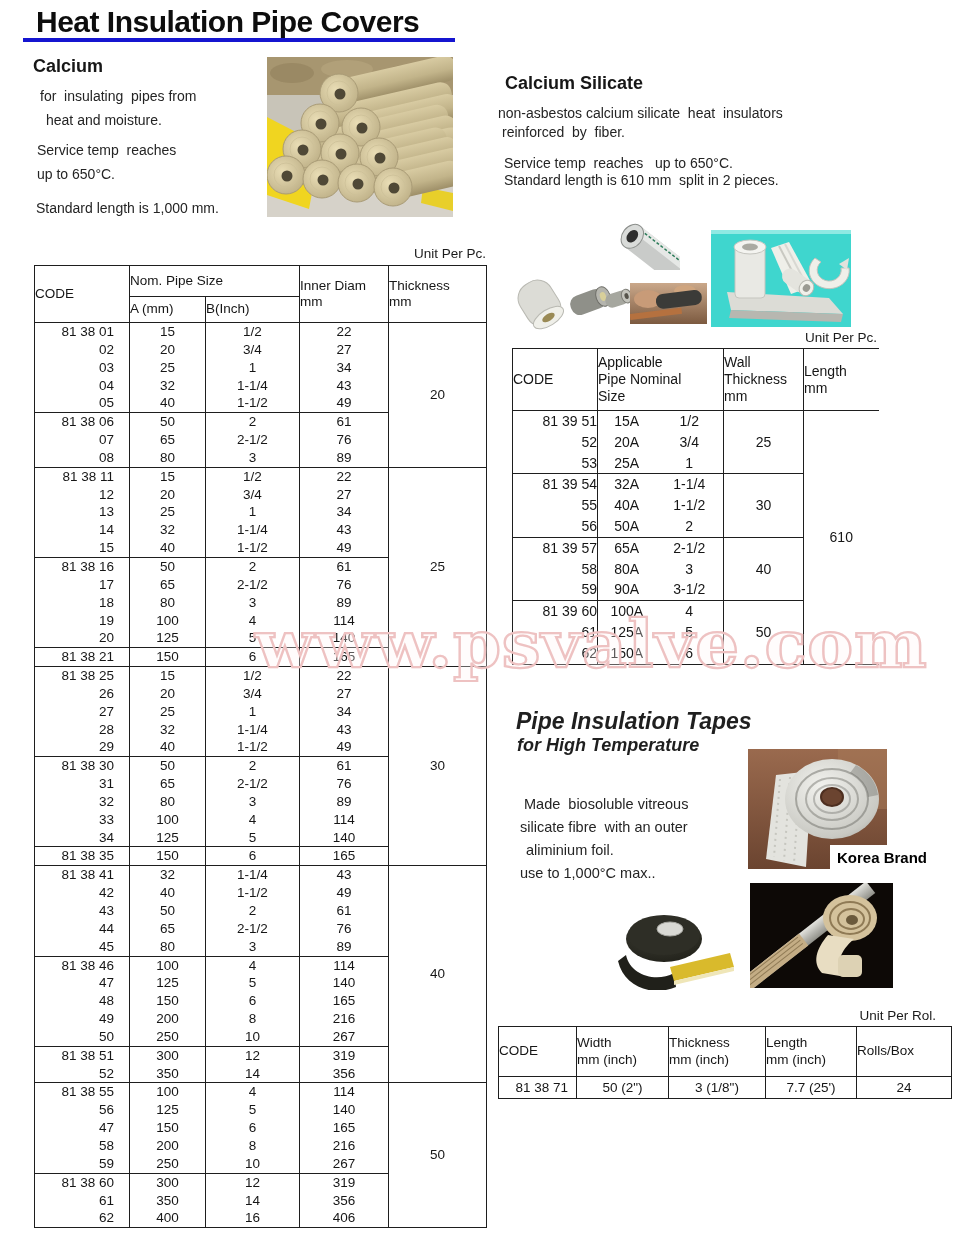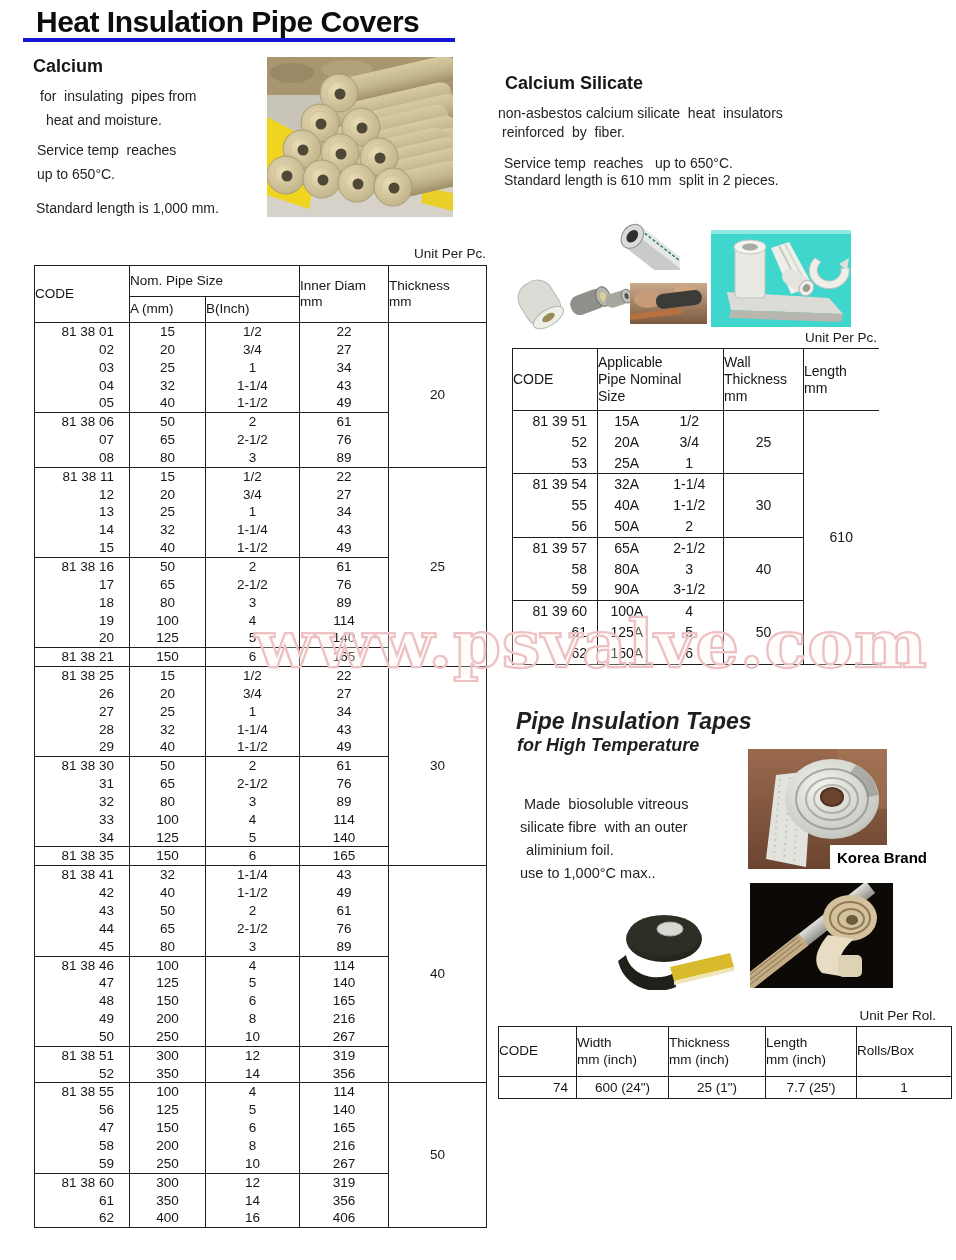--- a/index.html
+++ b/index.html
@@ -24,21 +24,21 @@
   #rockwool-table thead tr:last-child{height:26px;}
   #rockwool-table td{height:17.85px;line-height:17.85px;font-size:13.5px;}
   #rockwool-table td.code{text-align:right;padding-right:15px;}
   #rockwool-table .h-nom{border-bottom:1.4px solid #1e1e1e;}
   #rockwool-table tr.subsep td{border-top:1.4px solid #1e1e1e;}
   #rockwool-table tr.gsep td{border-top:1.6px solid #1e1e1e;}
   
   #calsil-table{left:512px;top:348px;width:366px;border:1.7px solid #1e1e1e;border-right:none;font-size:14px;}
   #calsil-table thead tr{height:62px;}
   #calsil-table td{height:20.8px;line-height:20.8px;font-size:14px;}
-  #calsil-table td.code{text-align:right;padding-right:10px;}
+  #calsil-table td.code{text-align:right;}
   #calsil-table tr.gsep td{border-top:1.5px solid #1e1e1e;}
   #calsil-table .na{display:inline-block;width:46%;text-align:center;}
   #calsil-table .nb{display:inline-block;width:54%;text-align:center;}
   
   #tape-table{left:498px;top:1026px;width:453px;border:1.7px solid #1e1e1e;font-size:13.5px;}
   #tape-table thead tr{height:50px;}
   #tape-table td{height:21px;line-height:21px;}
   #tape-table td.code{text-align:right;padding-right:8px;}
   
   #watermark{left:255px;top:612px;font-family:"DejaVu Serif",serif;font-weight:bold;
@@ -747,20 +747,20 @@
 mm (inch)</th>
       <th>Thickness
 mm (inch)</th>
       <th>Length
 mm (inch)</th>
       <th>Rolls/Box</th>
     </tr>
   </thead>
   <tbody id="tape-tbody">
       <tr>
-        <td class="code">74</td>
-        <td class="num">600 (24")</td>
-        <td class="num">25 (1")</td>
+        <td class="code">81 38 71</td>
+        <td class="num">50 (2")</td>
+        <td class="num">3 (1/8")</td>
         <td class="num">7.7 (25')</td>
-        <td class="num">1</td>
+        <td class="num">24</td>
       </tr>
     </tbody>
 </table>
 
 </body></html>

